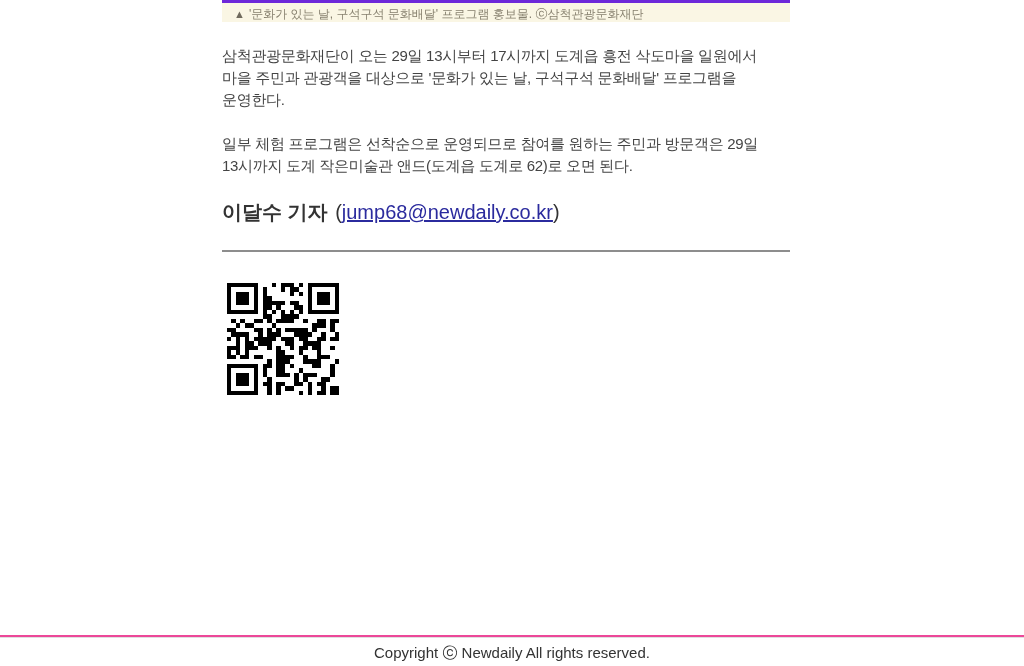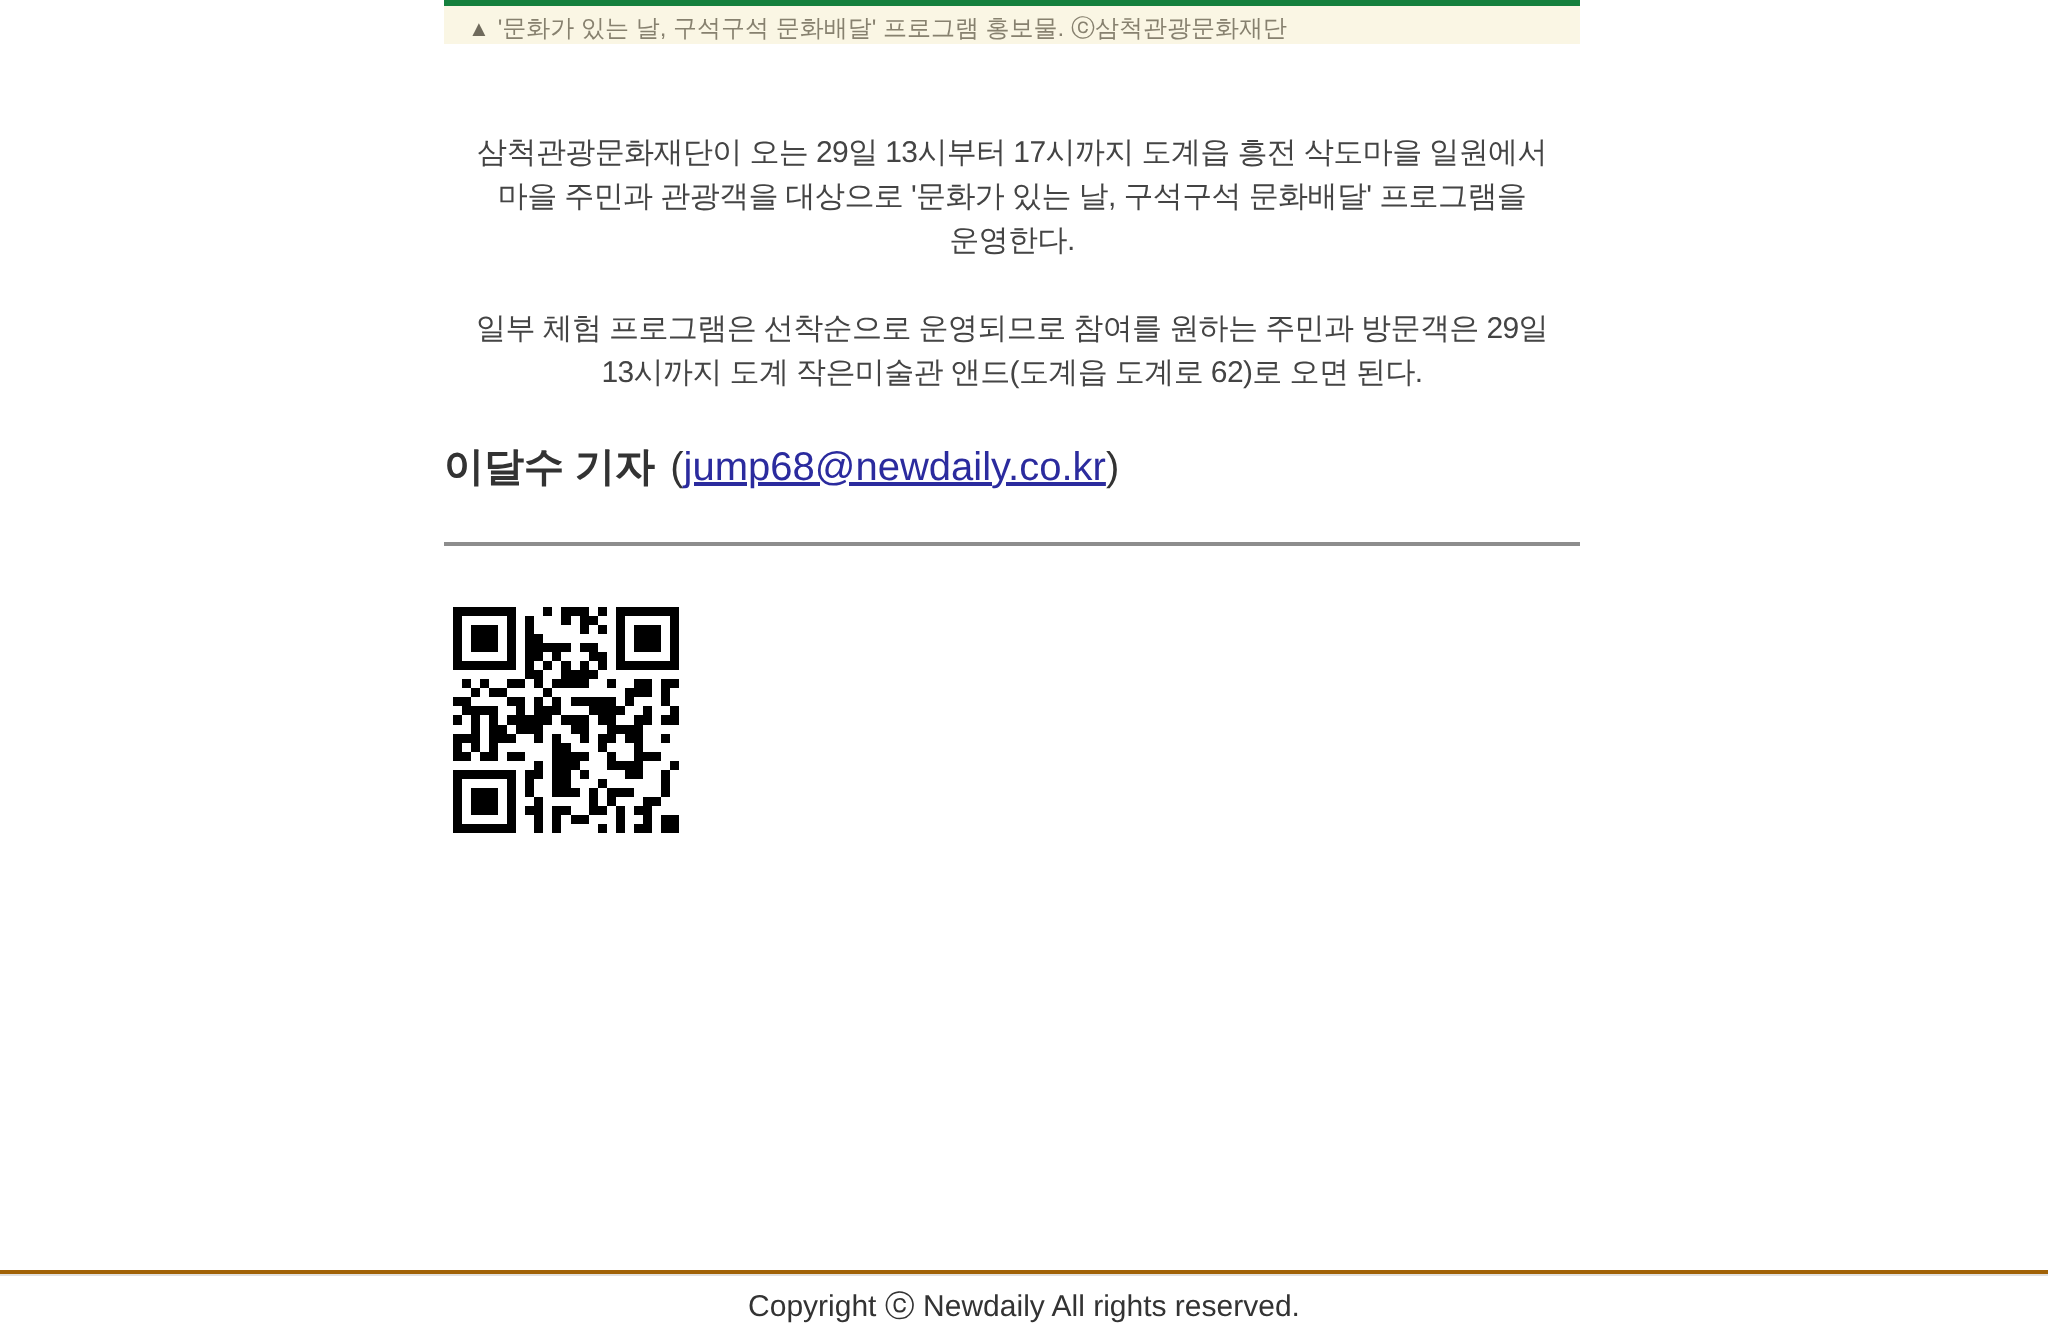--- a/index.html
+++ b/index.html
@@ -12,35 +12,35 @@
     font-family: "Liberation Sans", sans-serif;
     overflow: hidden;
   }
   .content-column {
     position: absolute;
     left: 222px;
     top: 0;
     width: 568px;
   }
   .caption-box {
-    border-top: 3px solid #15803d;
+    border-top: 3px solid #6d28d9;
     background: #faf6e4;
     height: 22px;
     padding: 3px 8px 0 12px;
     font-size: 12px;
     color: #87816f;
     white-space: nowrap;
     overflow: hidden;
   }
   .caption-box .marker {
     color: #6f6a5c;
     font-size: 11px;
     margin-right: 4px;
   }
-  .article-body { margin-top: 44px; text-align: center; }
+  .article-body { margin-top: 23px; }
   .article-body p {
     margin: 0 0 22px 0;
     font-size: 15px;
     line-height: 22px;
     color: #444444;
     letter-spacing: -0.3px;
     word-break: keep-all;
   }
   .byline {
     margin-top: 6px;
@@ -76,21 +76,21 @@
     width: 122px;
     height: 126px;
     background: #ffffff;
   }
   .qr-box svg { display: block; width: 122px; height: 126px; }
   .page-footer {
     position: absolute;
     left: 0;
     top: 635px;
     width: 1024px;
-    border-top: 2px solid #a16207;
+    border-top: 2px solid #ec4899;
     box-shadow: 0 1px 0 #e0e0e0 inset;
     text-align: center;
     padding-top: 7px;
     font-size: 15px;
     color: #333333;
     background: #ffffff;
   }
 </style>
 </head>
 <body>

